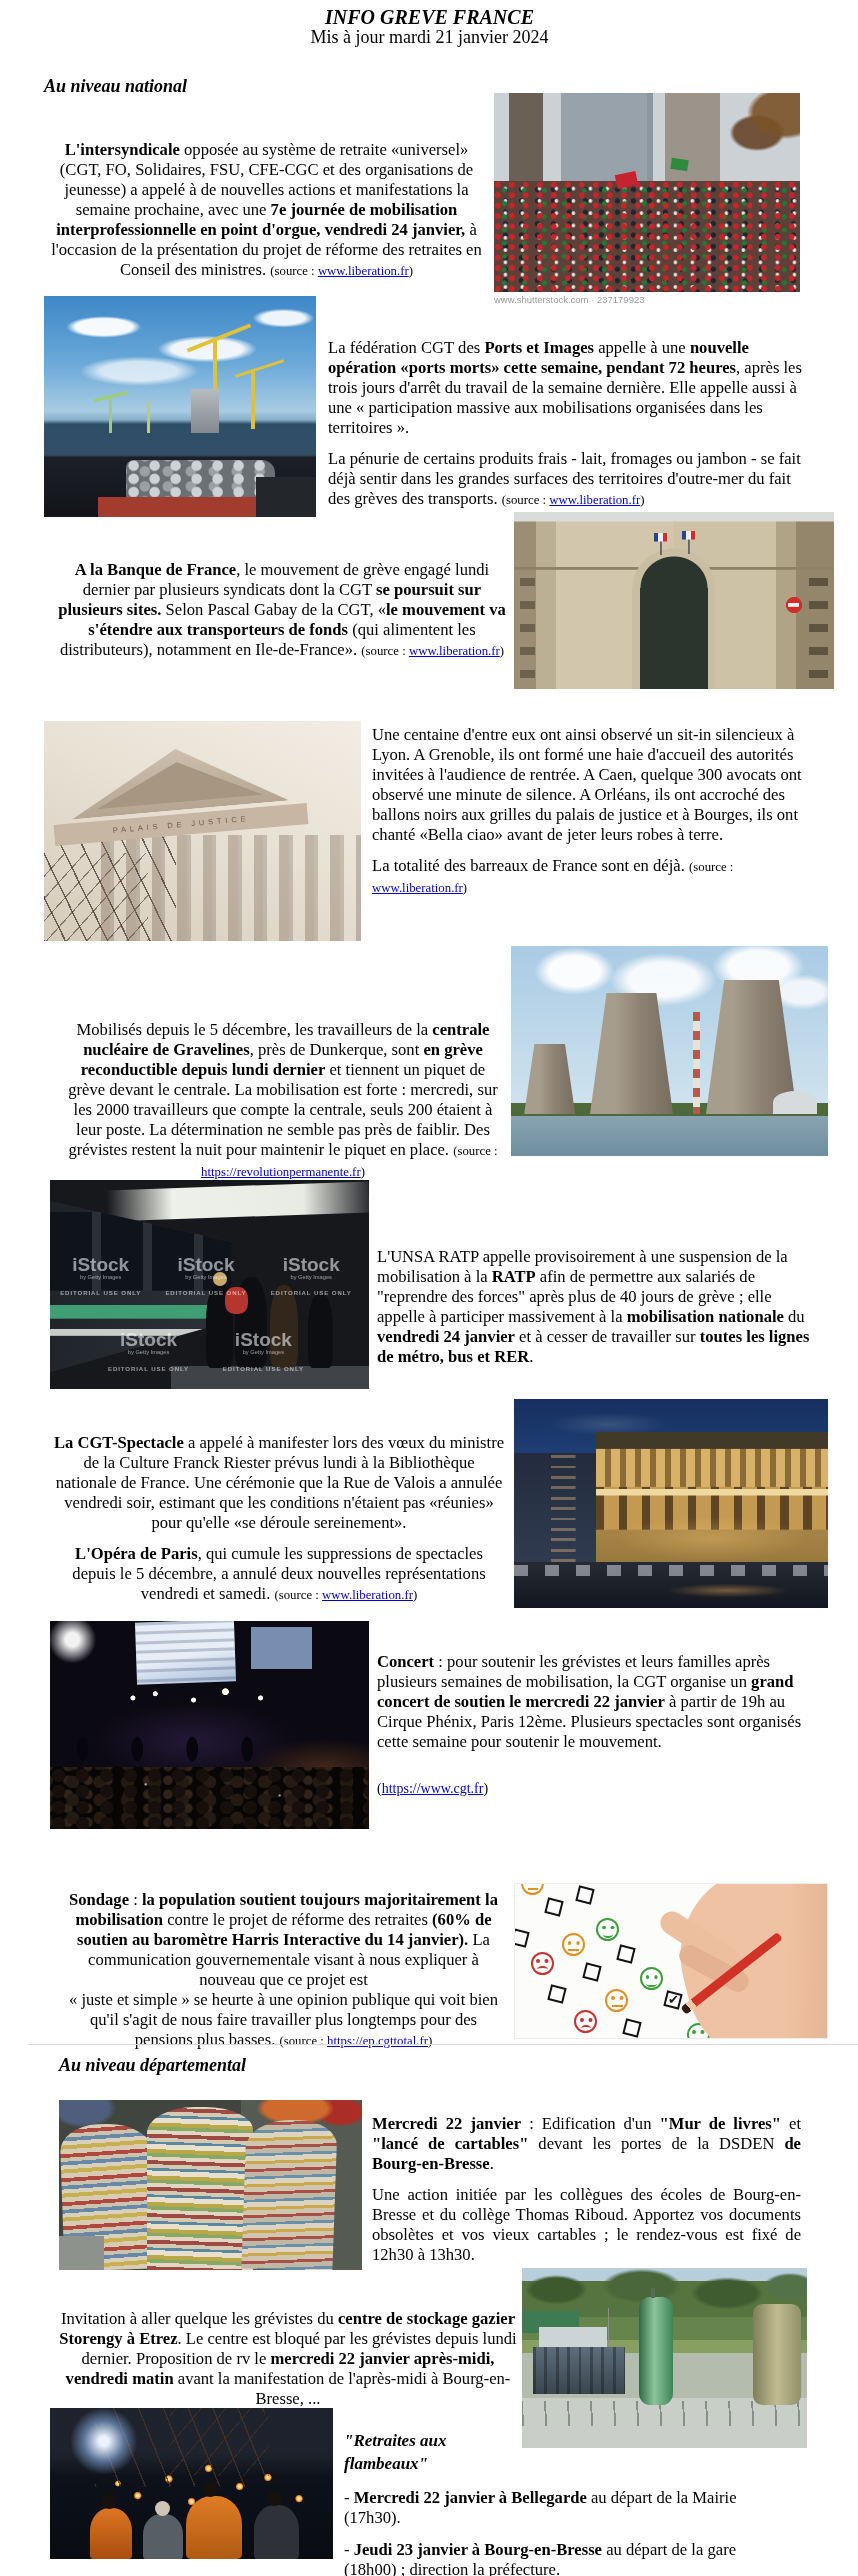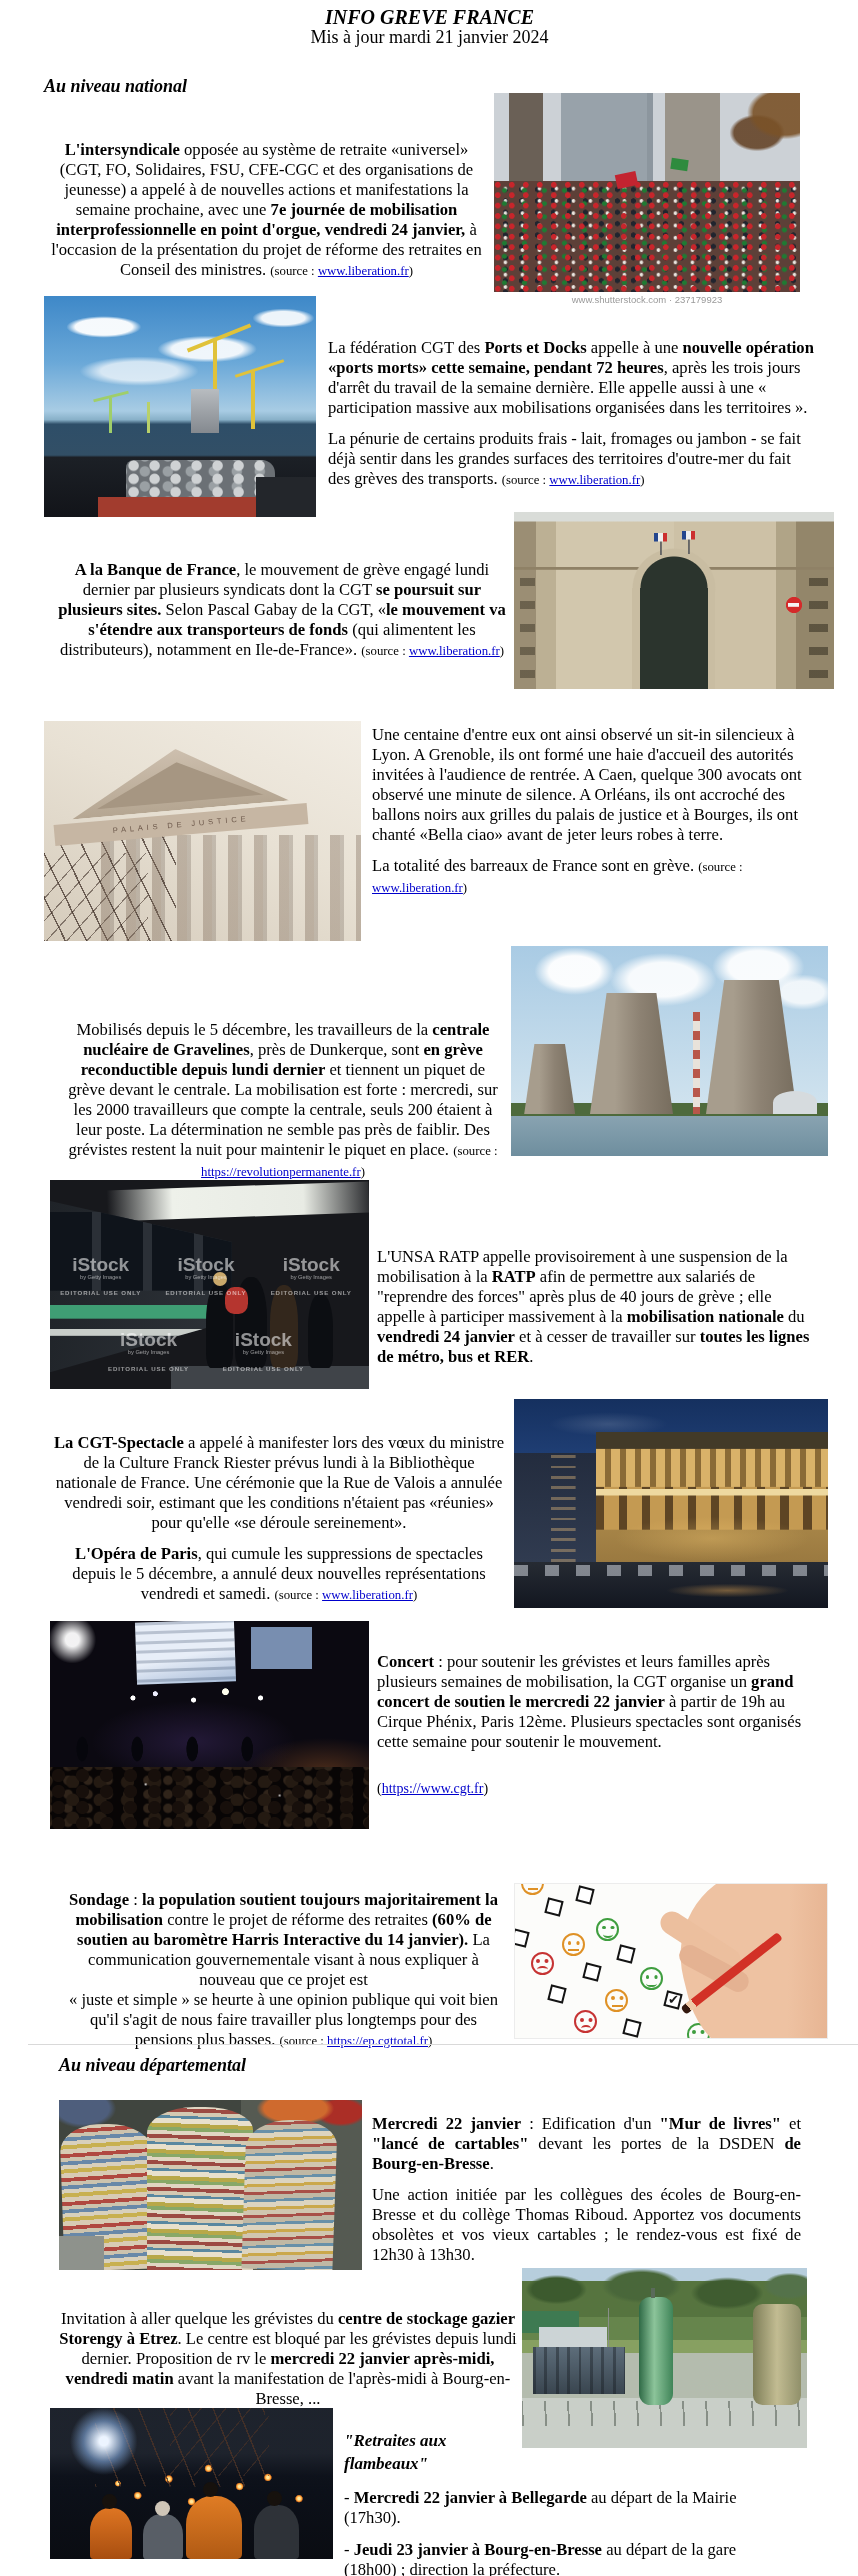--- a/index.html
+++ b/index.html
@@ -46,21 +46,21 @@
     linear-gradient(90deg, transparent 0 5%, #6a6056 5% 16%, transparent 16% 22%, #98a2aa 22% 50%, #8c969e 50% 52%, transparent 52% 56%, #9a948a 56% 74%, transparent 74%) 0 0/100% 47% no-repeat,
     linear-gradient(180deg,#ccd1d6 0 47%, #b3aca2 47% 56%, #a89888 56%)}
   #ph1 .crowd{left:0;right:0;bottom:0;height:56%;background:
     radial-gradient(circle at 3.8px 3.8px,#c8252b 2.5px,transparent 3.2px) 0 0/14px 10.4px,
     radial-gradient(circle at 8.5px 6.6px,#1f7a33 2.1px,transparent 2.8px) 1.9px 2.8px/20px 13.2px,
     radial-gradient(circle at 5.7px 1.9px,#e8e4de 1.5px,transparent 2.1px) 5.7px 5.7px/17px 12.3px,
     radial-gradient(circle at 11.4px 8.5px,#20242e 2.3px,transparent 2.8px) 0 0/16px 11.4px,
     #5d4038}
   #ph1 .flagA{left:40%;top:40%;width:21px;height:14px;background:#c32430;transform:rotate(-12deg)}
   #ph1 .flagB{left:58%;top:33%;width:17px;height:11.4px;background:#2e8b3e;transform:rotate(8deg)}
-  .cap{position:absolute;left:494px;top:294px;width:306px;text-align:center;
+  .cap{position:absolute;left:494px;top:294px;width:306px;
        font-family:"Liberation Sans","DejaVu Sans",sans-serif;font-size:9.5px;color:#9a9a9a}
   
   #ph2{left:44px;top:296px;width:272px;height:221px;background:
     radial-gradient(ellipse 52px 15px at 22% 14%, rgba(255,255,255,.95) 55%, transparent 72%),
     radial-gradient(ellipse 71px 19px at 60% 24%, rgba(255,255,255,.9) 50%, transparent 70%),
     radial-gradient(ellipse 43px 13.2px at 88% 10%, rgba(255,255,255,.9) 50%, transparent 72%),
     radial-gradient(ellipse 85px 21px at 35% 34%, rgba(255,255,255,.7) 45%, transparent 70%),
     linear-gradient(180deg,#3e88c8 0%,#6aa8d8 30%,#a8cce4 52%,#88b0c8 56%,#2e4e68 58%,#324f66 72%,#1c2026 73%,#121419 100%)}
   #ph2 .cm{background:#e0c23a}
   #ph2 .m1{left:62%;top:20%;width:4.7px;height:40%}
@@ -292,36 +292,36 @@
     <div class="d cm b2"></div>
     <div class="d m3"></div>
     <div class="d b3"></div>
     <div class="d m4"></div>
     <div class="d cg"></div>
     <div class="d sacks"></div>
     <div class="d hull"></div>
     <div class="d shed"></div>
   </div>
   <div class="txt" id="t2">
-    <p><span>La fédération CGT des </span><span class="b">Ports et Docks</span><span> appelle à une </span><span class="b">nouvelle opération «ports morts» cette semaine, pendant 72 heures</span><span>, après les trois jours d'arrêt du travail de la semaine dernière. Elle appelle aussi à une « participation massive aux mobilisations organisées dans les territoires ».</span></p>
+    <p><span>La fédération CGT des </span><span class="b">Ports et Images</span><span> appelle à une </span><span class="b">nouvelle opération «ports morts» cette semaine, pendant 72 heures</span><span>, après les trois jours d'arrêt du travail de la semaine dernière. Elle appelle aussi à une « participation massive aux mobilisations organisées dans les territoires ».</span></p>
     <p><span>La pénurie de certains produits frais - lait, fromages ou jambon - se fait déjà sentir dans les grandes surfaces des territoires d'outre-mer du fait des grèves des transports. </span><span class="src">(source : </span><a class="lnk src">www.liberation.fr</a><span class="src">)</span></p>
   </div>
 
   <div class="txt ra" id="t3">
     <p><span class="b">A la Banque de France</span><span>, le mouvement de grève engagé lundi dernier par plusieurs syndicats dont la CGT </span><span class="b">se poursuit sur plusieurs sites.</span><span> Selon Pascal Gabay de la CGT, «</span><span class="b">le mouvement va s'étendre aux transporteurs de fonds</span><span> (qui alimentent les distributeurs), notamment en Ile-de-France». </span><span class="src">(source : </span><a class="lnk src">www.liberation.fr</a><span class="src">)</span></p>
   </div>
   <div class="ph" id="ph3"></div>
 
   <div class="ph" id="ph4">
     <div class="d ped"></div>
     <div class="d frz">PALAIS DE JUSTICE</div>
   </div>
   <div class="txt" id="t4">
     <p><span>Une centaine d'entre eux ont ainsi observé un sit-in silencieux à Lyon. A Grenoble, ils ont formé une haie d'accueil des autorités invitées à l'audience de rentrée. A Caen, quelque 300 avocats ont observé une minute de silence. A Orléans, ils ont accroché des ballons noirs aux grilles du palais de justice et à Bourges, ils ont chanté «Bella ciao» avant de jeter leurs robes à terre.</span></p>
-    <p><span>La totalité des barreaux de France sont en grève. </span><span class="src">(source : </span><a class="lnk src">www.liberation.fr</a><span class="src">)</span></p>
+    <p><span>La totalité des barreaux de France sont en déjà. </span><span class="src">(source : </span><a class="lnk src">www.liberation.fr</a><span class="src">)</span></p>
   </div>
 
   <div class="txt ra" id="t5">
     <p><span>Mobilisés depuis le 5 décembre, les travailleurs de la </span><span class="b">centrale nucléaire de Gravelines</span><span>, près de Dunkerque, sont </span><span class="b">en grève reconductible depuis lundi dernier</span><span> et tiennent un piquet de grève devant le centrale. La mobilisation est forte : mercredi, sur les 2000 travailleurs que compte la centrale, seuls 200 étaient à leur poste. La détermination ne semble pas près de faiblir. Des grévistes restent la nuit pour maintenir  le piquet en place.      </span><span class="src">(source : </span><a class="lnk src">https://revolutionpermanente.fr</a><span class="src">)</span></p>
   </div>
   <div class="ph" id="ph5">
     <div class="tw" id="tw1"></div>
     <div class="tw" id="tw2"></div>
     <div class="tw" id="tw3"></div>
     <div class="d chm"></div>

